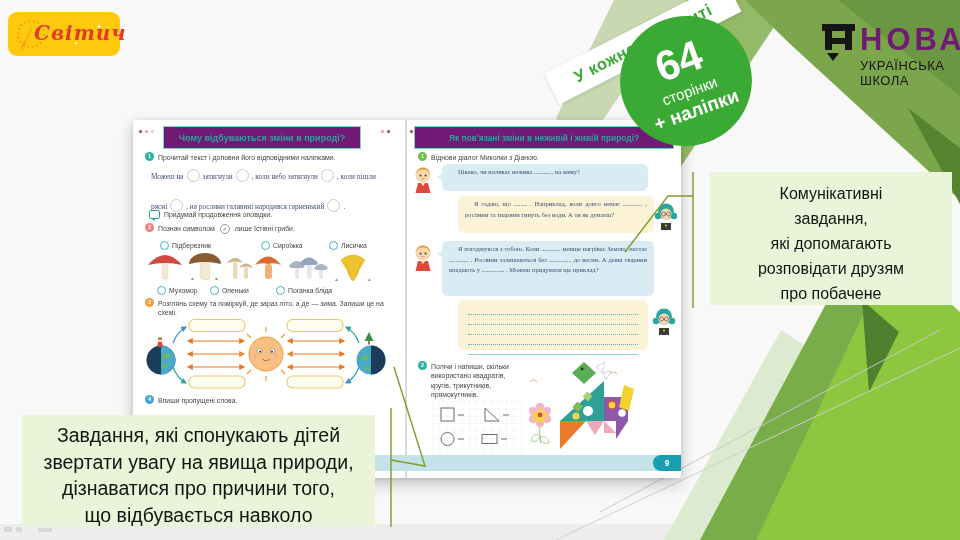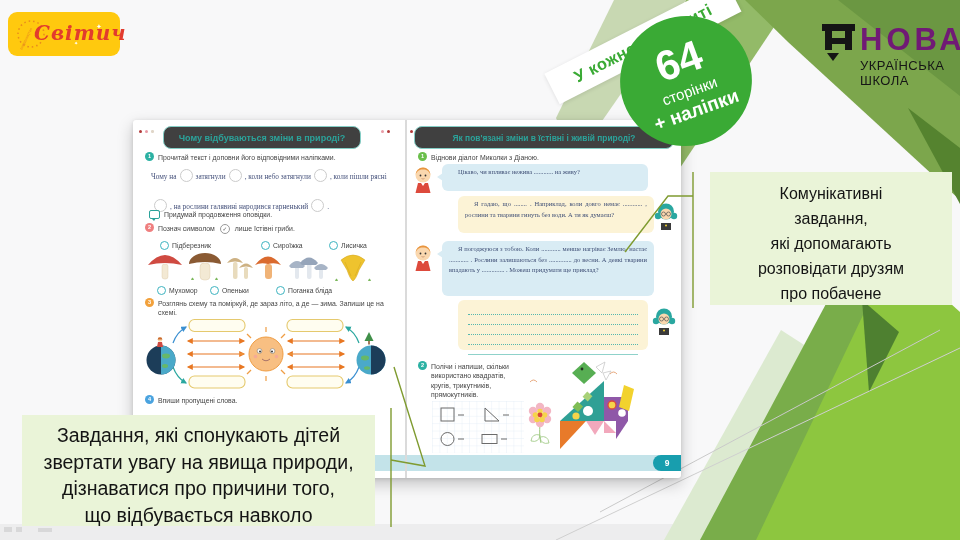--- a/index.html
+++ b/index.html
@@ -44,21 +44,21 @@
           border-radius:3px;z-index:3;box-shadow:0 6px 16px rgba(0,0,0,.22),0 1px 4px rgba(0,0,0,.12);}
   .page{position:absolute;top:0;height:358px;overflow:hidden;}
   .page-left{left:0;width:273px;}
   .page-right{left:273px;width:275px;}
   .spine{position:absolute;left:272px;top:0;width:2px;height:358px;
          background:linear-gradient(90deg,#ececec,#c9c9c9,#ececec);}
   .spread-bar{position:absolute;left:0;top:335px;width:548px;height:16px;background:#c3e3e9;}
   .page-num{position:absolute;right:0;top:0;width:28px;height:16px;background:#189eae;
             border-radius:8px 0 0 8px;color:#fff;font-size:8.5px;font-weight:bold;
             display:flex;align-items:center;justify-content:center;}
-  .hdr{position:absolute;border:1.5px solid #84cec6;border-radius:8px;background:#404040;
+  .hdr{position:absolute;border:1.5px solid #84cec6;border-radius:0;background:#701a75;
        display:flex;align-items:center;justify-content:center;color:#2ba29a;font-weight:bold;}
   .dot{display:inline-block;border-radius:50%;margin-right:3px;vertical-align:top;}
   .t-row{position:absolute;display:flex;gap:4px;align-items:flex-start;
          font-size:6.9px;color:#444;line-height:1.35;}
   .nbadge{width:9px;height:9px;border-radius:50%;color:#fff;font-size:5.6px;font-weight:bold;
           display:flex;align-items:center;justify-content:center;flex:none;margin-top:-1px;}
   .fill-text{position:absolute;font-family:"Liberation Serif",serif;font-size:7.3px;
              color:#44507a;line-height:30px;}
   .fcircle{display:inline-block;width:11px;height:11px;border:1px solid #cbcbcb;
            border-radius:50%;vertical-align:-3px;margin:0 3px;}
@@ -181,21 +181,21 @@
       </div>
 
       <div class="hdr" style="left:30px;top:6px;width:196px;height:21px;font-size:9px">Чому відбуваються зміни в природі?</div>
 
       <div class="t-row" style="left:12px;top:33px;width:252px">
         <span class="nbadge" style="background:#2cb1a3">1</span>
         <span>Прочитай текст і доповни його відповідними наліпками.</span>
       </div>
 
       <div class="fill-text" style="left:18px;top:42px;width:242px">
-        <span>Чому на</span><span class="fcircle"></span><span>затягнули</span><span class="fcircle"></span><span>, коли небо затягнули</span><span class="fcircle"></span><span>, коли</span>
+        <span>Можеш на</span><span class="fcircle"></span><span>затягнули</span><span class="fcircle"></span><span>, коли небо затягнули</span><span class="fcircle"></span><span>, коли</span>
         <span>пішли рясні</span><span class="fcircle"></span><span>, на рослини галявині народився гарненький</span><span class="fcircle"></span><span>.</span>
       </div>
 
       <div class="prompt-row" style="left:16px;top:90px">
         <span class="bubble-ic"></span>
         <span>Придумай продовження оповідки.</span>
       </div>
 
       <div class="t-row" style="left:12px;top:104px">
         <span class="nbadge" style="background:#ef7f7f">2</span>
@@ -321,21 +321,21 @@
         <span class="nbadge" style="background:#4aa3df">4</span>
         <span>Впиши пропущені слова.</span>
       </div>
     </div>
 
     <div class="page page-right">
       <div class="abs" style="left:4px;top:10px">
         <span class="dot" style="width:3px;height:3px;background:#b23b3b"></span><span class="dot" style="width:3px;height:3px;background:#e89ba6"></span><span class="dot" style="width:2.5px;height:2.5px;background:#e0d6c8"></span>
       </div>
 
-      <div class="hdr" style="left:8px;top:6px;width:258px;height:21px;font-size:8.4px">Як пов'язані зміни в їстівні і живій природі?</div>
+      <div class="hdr" style="left:8px;top:6px;width:258px;height:21px;font-size:8.4px">Як пов'язані зміни в неживій і живій природі?</div>
 
       <div class="t-row" style="left:12px;top:33px">
         <span class="nbadge" style="background:#6abf4b">1</span>
         <span>Віднови діалог Миколки з Діаною.</span>
       </div>
 
       <svg class="avatar" style="left:6px;top:45px" width="22" height="30" viewBox="0 0 22 30">
           <use href="#av-boy"></use>
         </svg>
       <div class="bub bub-blue tail-l" style="left:36px;top:44px;width:206px;height:27px">Цікаво, чи впливає нежива ............ на живу?</div>

